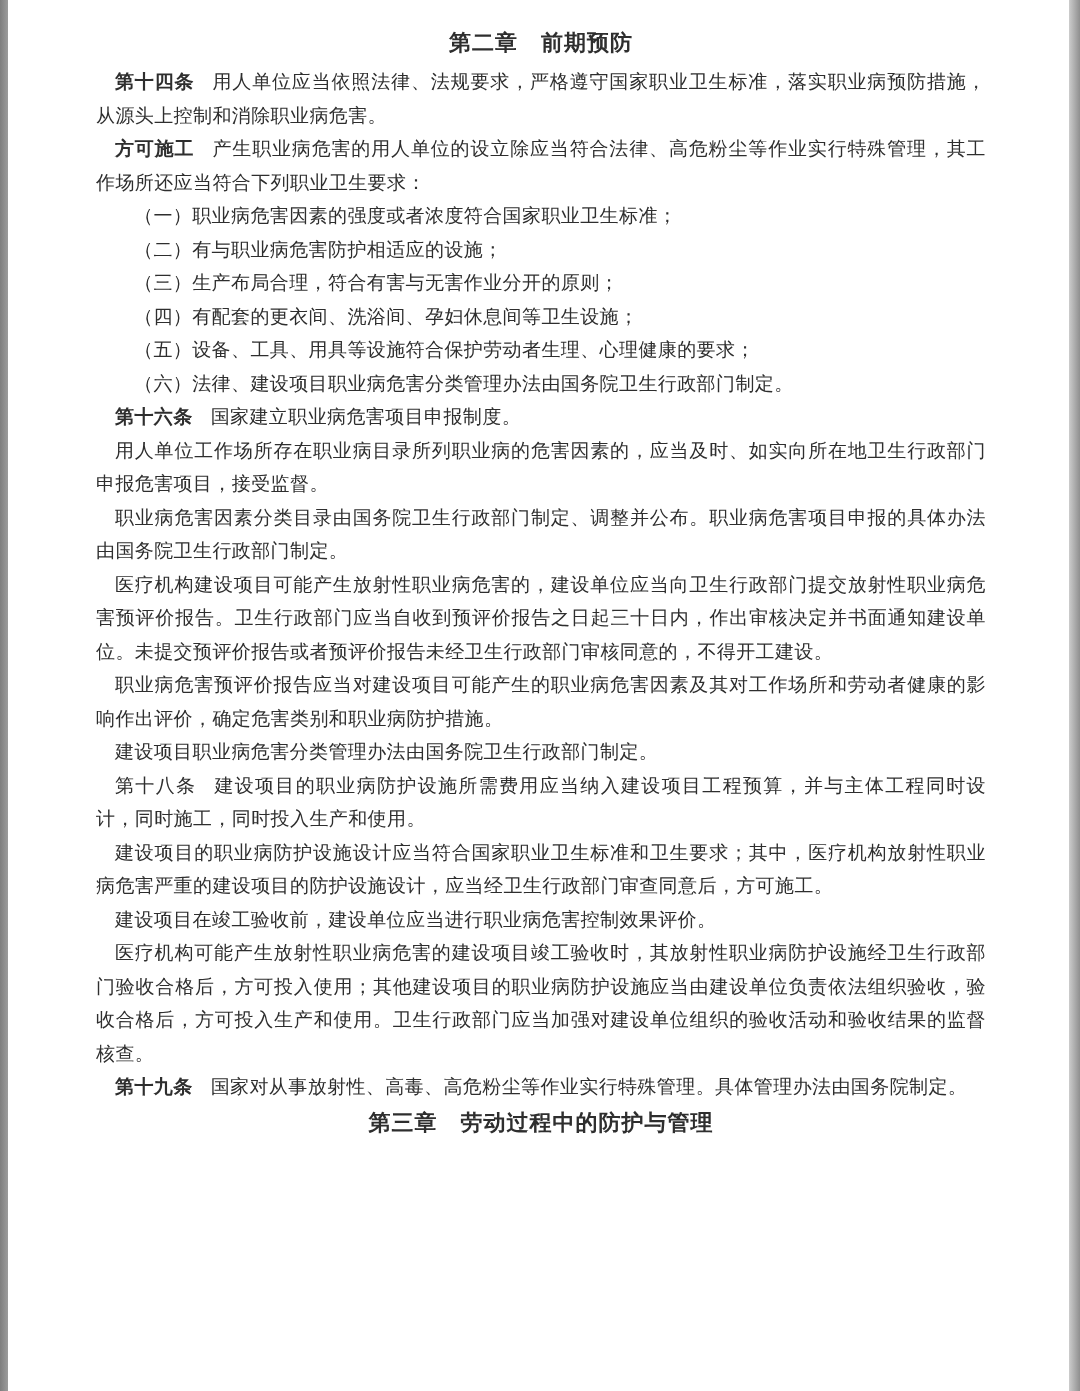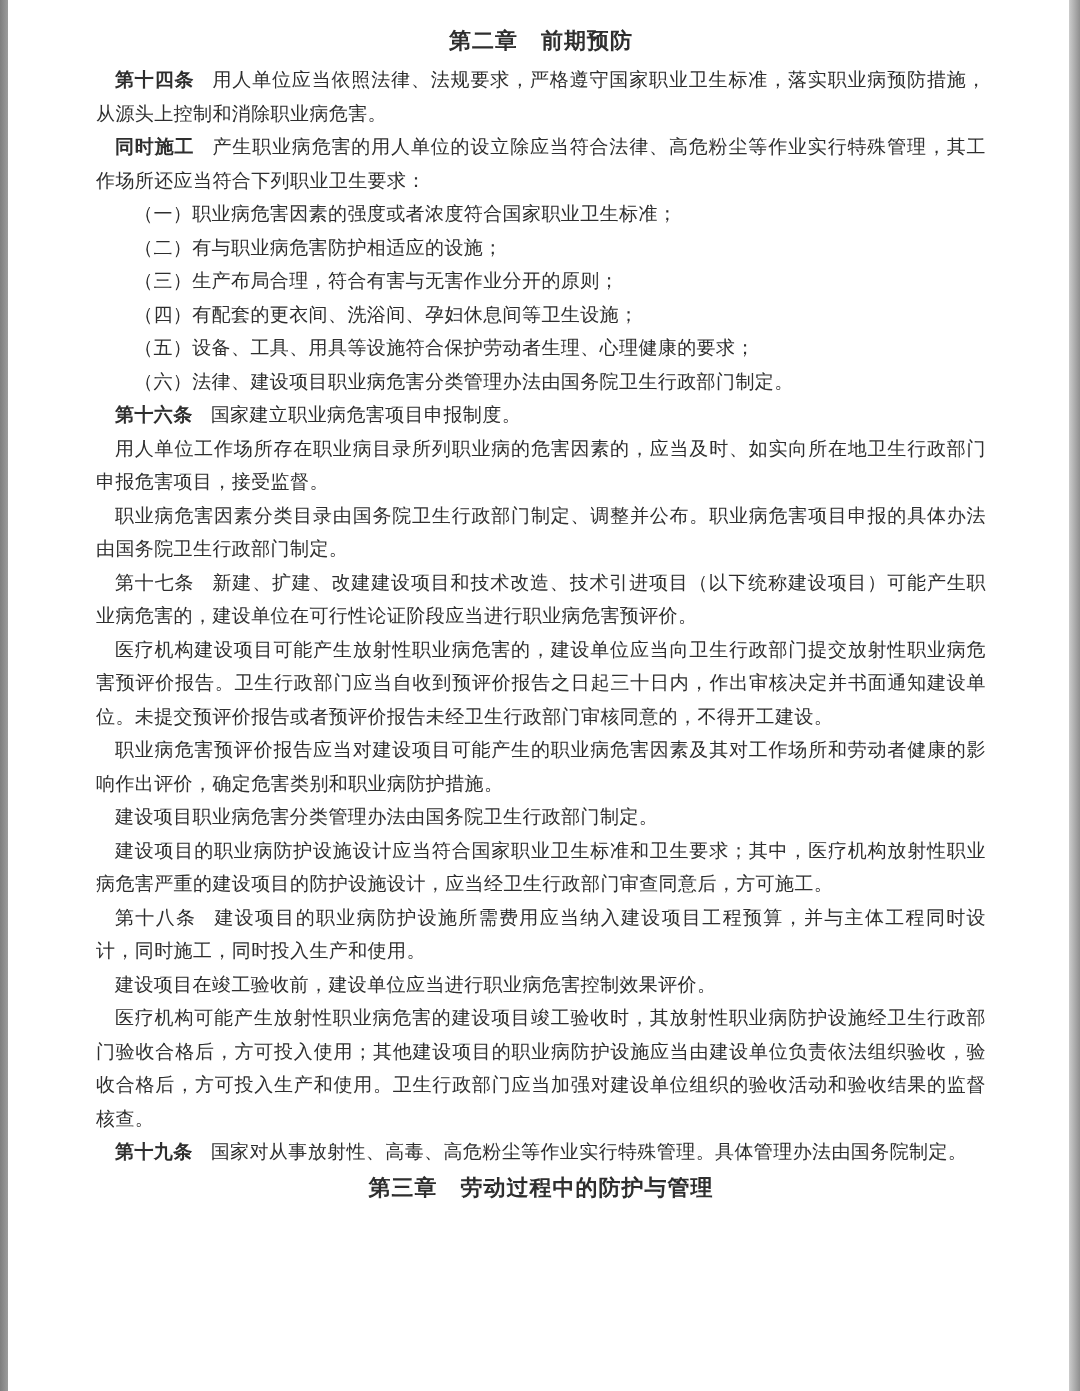--- a/index.html
+++ b/index.html
@@ -2,21 +2,21 @@
 <html lang="zh"><head>
 <meta charset="utf-8">
 <style>
   html, body { margin: 0; padding: 0; background: #ffffff; }
   .page {
     position: relative;
     width: 1080px;
     height: 1391px;
     background: #ffffff;
     overflow: hidden;
-    font-family: Liberation Mono, monospace;
+    font-family: Liberation Sans, sans-serif;
   }
   .edge-left {
     position: absolute; left: 0; top: 0;
     width: 8px; height: 100%;
     background: linear-gradient(to right, #7e7e7e, #9c9c9c);
   }
   .edge-right {
     position: absolute; right: 0; top: 0;
     width: 11px; height: 100%;
     background: linear-gradient(to right, #cccccc, #8f8f8f);
@@ -49,34 +49,33 @@
 </style>
 </head>
 <body>
 
 <div class="page">
   <div class="edge-left"></div>
   <div class="edge-right"></div>
   <div class="content">
       <div class="chapter">第二章　前期预防</div>
       <p class="para"><span class="lead bold">第十四条</span><span>用人单位应当依照法律、法规要求，严格遵守国家职业卫生标准，落实职业病预防措施，从源头上控制和消除职业病危害。</span></p>
-      <p class="para"><span class="lead bold">同时施工</span><span>产生职业病危害的用人单位的设立除应当符合法律、高危粉尘等作业实行特殊管理，其工作场所还应当符合下列职业卫生要求：</span></p>
+      <p class="para"><span class="lead bold">方可施工</span><span>产生职业病危害的用人单位的设立除应当符合法律、高危粉尘等作业实行特殊管理，其工作场所还应当符合下列职业卫生要求：</span></p>
       <p class="para list"><span>（一）职业病危害因素的强度或者浓度符合国家职业卫生标准；</span></p>
       <p class="para list"><span>（二）有与职业病危害防护相适应的设施；</span></p>
       <p class="para list"><span>（三）生产布局合理，符合有害与无害作业分开的原则；</span></p>
       <p class="para list"><span>（四）有配套的更衣间、洗浴间、孕妇休息间等卫生设施；</span></p>
       <p class="para list"><span>（五）设备、工具、用具等设施符合保护劳动者生理、心理健康的要求；</span></p>
       <p class="para list"><span>（六）法律、建设项目职业病危害分类管理办法由国务院卫生行政部门制定。</span></p>
       <p class="para"><span class="lead bold">第十六条</span><span>国家建立职业病危害项目申报制度。</span></p>
       <p class="para"><span>用人单位工作场所存在职业病目录所列职业病的危害因素的，应当及时、如实向所在地卫生行政部门申报危害项目，接受监督。</span></p>
       <p class="para"><span>职业病危害因素分类目录由国务院卫生行政部门制定、调整并公布。职业病危害项目申报的具体办法由国务院卫生行政部门制定。</span></p>
-      <p class="para"><span class="lead">第十七条</span><span>新建、扩建、改建建设项目和技术改造、技术引进项目（以下统称建设项目）可能产生职业病危害的，建设单位在可行性论证阶段应当进行职业病危害预评价。</span></p>
       <p class="para"><span>医疗机构建设项目可能产生放射性职业病危害的，建设单位应当向卫生行政部门提交放射性职业病危害预评价报告。卫生行政部门应当自收到预评价报告之日起三十日内，作出审核决定并书面通知建设单位。未提交预评价报告或者预评价报告未经卫生行政部门审核同意的，不得开工建设。</span></p>
       <p class="para"><span>职业病危害预评价报告应当对建设项目可能产生的职业病危害因素及其对工作场所和劳动者健康的影响作出评价，确定危害类别和职业病防护措施。</span></p>
       <p class="para"><span>建设项目职业病危害分类管理办法由国务院卫生行政部门制定。</span></p>
+      <p class="para"><span class="lead">第十八条</span><span>建设项目的职业病防护设施所需费用应当纳入建设项目工程预算，并与主体工程同时设计，同时施工，同时投入生产和使用。</span></p>
       <p class="para"><span>建设项目的职业病防护设施设计应当符合国家职业卫生标准和卫生要求；其中，医疗机构放射性职业病危害严重的建设项目的防护设施设计，应当经卫生行政部门审查同意后，方可施工。</span></p>
-      <p class="para"><span class="lead">第十八条</span><span>建设项目的职业病防护设施所需费用应当纳入建设项目工程预算，并与主体工程同时设计，同时施工，同时投入生产和使用。</span></p>
       <p class="para"><span>建设项目在竣工验收前，建设单位应当进行职业病危害控制效果评价。</span></p>
       <p class="para"><span>医疗机构可能产生放射性职业病危害的建设项目竣工验收时，其放射性职业病防护设施经卫生行政部门验收合格后，方可投入使用；其他建设项目的职业病防护设施应当由建设单位负责依法组织验收，验收合格后，方可投入生产和使用。卫生行政部门应当加强对建设单位组织的验收活动和验收结果的监督核查。</span></p>
       <p class="para"><span class="lead bold">第十九条</span><span>国家对从事放射性、高毒、高危粉尘等作业实行特殊管理。具体管理办法由国务院制定。</span></p>
       <div class="chapter">第三章　劳动过程中的防护与管理</div>
     </div>
 </div>
 
 </body></html>

